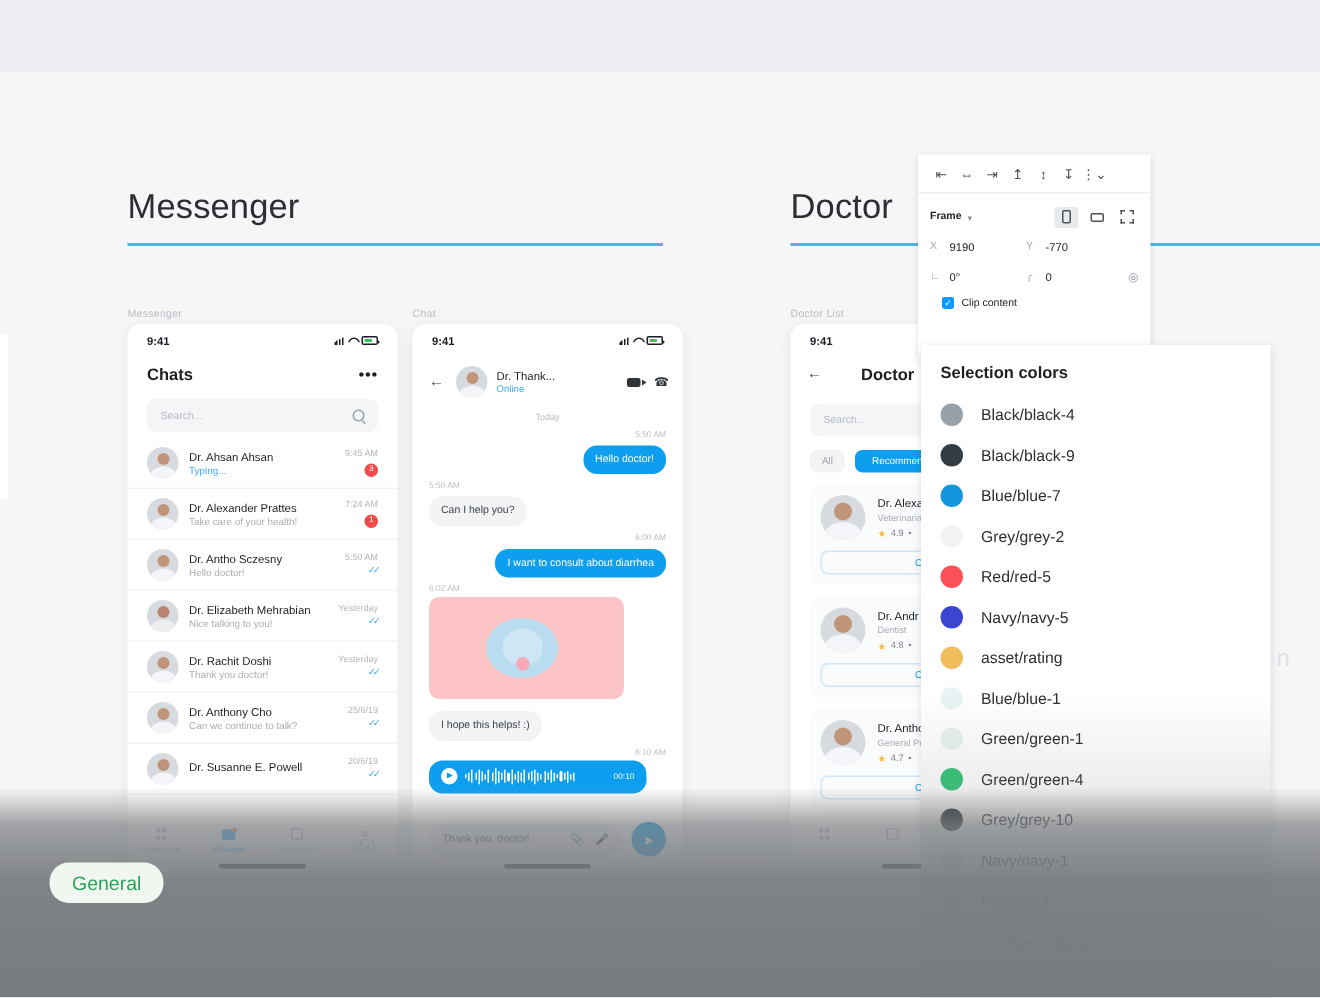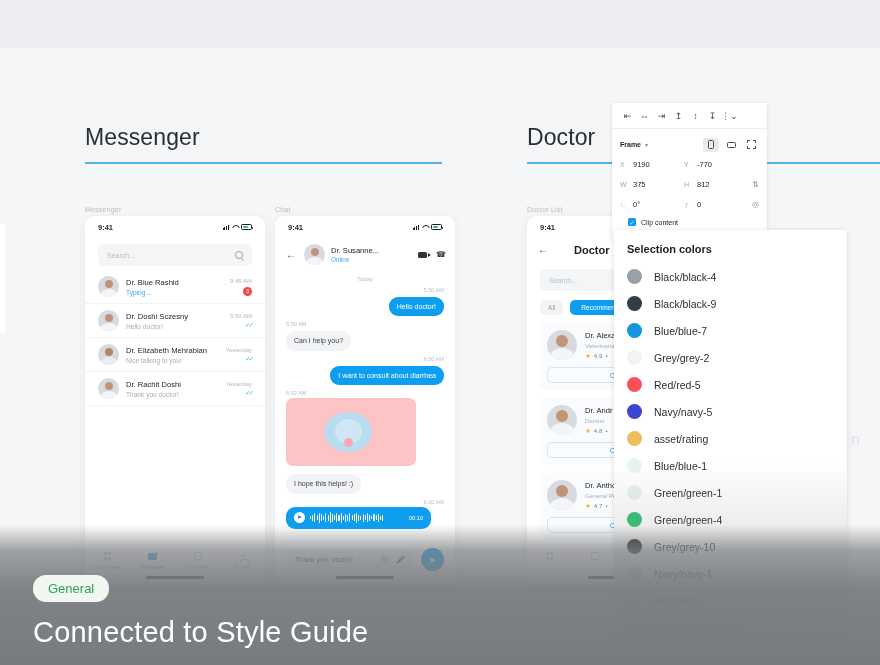--- a/index.html
+++ b/index.html
@@ -246,42 +246,57 @@
             <i></i>
             <i></i>
           </span>
         <span class="wifi"></span>
         <span class="batt">
             <span></span>
           </span>
       </span>
     </div>
 
+    <div class="p1-head">
+      <span class="h">Chats</span>
+      <span class="dots">•••</span>
+    </div>
 
     <div class="search">
       <span class="ph">Search...</span>
       <span class="mag"></span>
     </div>
 
     <div class="chatlist" id="p1-list">
         <div class="chatrow">
           <span class="av"></span>
           <span class="crtxt">
-            <div class="n">Dr. Blue Rashid</div>
+            <div class="n">Dr. Ahsan Ahsan</div>
             <div class="m typing">Typing...</div>
           </span>
           <span class="crmeta">
             <span class="t">9:45 AM</span>
             <span class="badge">3</span>
           </span>
         </div>
         <div class="chatrow">
           <span class="av"></span>
           <span class="crtxt">
-            <div class="n">Dr. Doshi Sczesny</div>
+            <div class="n">Dr. Alexander Prattes</div>
+            <div class="m">Take care of your health!</div>
+          </span>
+          <span class="crmeta">
+            <span class="t">7:24 AM</span>
+            <span class="badge">1</span>
+          </span>
+        </div>
+        <div class="chatrow">
+          <span class="av"></span>
+          <span class="crtxt">
+            <div class="n">Dr. Antho Sczesny</div>
             <div class="m">Hello doctor!</div>
           </span>
           <span class="crmeta">
             <span class="t">5:50 AM</span>
             <span class="ticks">✓✓</span>
           </span>
         </div>
         <div class="chatrow">
           <span class="av f"></span>
           <span class="crtxt">
@@ -294,20 +309,42 @@
           </span>
         </div>
         <div class="chatrow">
           <span class="av"></span>
           <span class="crtxt">
             <div class="n">Dr. Rachit Doshi</div>
             <div class="m">Thank you doctor!</div>
           </span>
           <span class="crmeta">
             <span class="t">Yesterday</span>
+            <span class="ticks">✓✓</span>
+          </span>
+        </div>
+        <div class="chatrow">
+          <span class="av"></span>
+          <span class="crtxt">
+            <div class="n">Dr. Anthony Cho</div>
+            <div class="m">Can we continue to talk?</div>
+          </span>
+          <span class="crmeta">
+            <span class="t">25/6/19</span>
+            <span class="ticks">✓✓</span>
+          </span>
+        </div>
+        <div class="chatrow">
+          <span class="av"></span>
+          <span class="crtxt">
+            <div class="n">Dr. Susanne E. Powell</div>
+            <div class="m"></div>
+          </span>
+          <span class="crmeta">
+            <span class="t">20/6/19</span>
             <span class="ticks">✓✓</span>
           </span>
         </div>
       </div>
 
     <div class="tabbar">
       <div class="tab">
         <div class="ti">
             <span class="grid4">
               <i></i>
@@ -355,21 +392,21 @@
         <span class="batt">
             <span></span>
           </span>
       </span>
     </div>
 
     <div class="chathead">
       <span class="backarrow">←</span>
       <span class="av"></span>
       <span class="who">
-        <div class="n">Dr. Susanne...</div>
+        <div class="n">Dr. Thank...</div>
         <div class="s">Online</div>
       </span>
       <span class="acts">
         <span class="vcam"></span>
         <span class="phone-ic">☎</span>
       </span>
     </div>
 
     <div class="daylabel">Today</div>
 
@@ -597,31 +634,20 @@
           <span class="k">X</span>
           <span>9190</span>
         </span>
         <span class="fcell">
           <span class="k">Y</span>
           <span>-770</span>
         </span>
       </div>
       <div class="frow">
         <span class="fcell">
-          <span class="k">W</span>
-          <span>375</span>
-        </span>
-        <span class="fcell">
-          <span class="k">H</span>
-          <span>812</span>
-        </span>
-        <span class="tail">⇅</span>
-      </div>
-      <div class="frow">
-        <span class="fcell">
           <span class="k">∟</span>
           <span>0°</span>
         </span>
         <span class="fcell">
           <span class="k">╭</span>
           <span>0</span>
         </span>
         <span class="tail">◎</span>
       </div>
       <div class="clip">
@@ -689,15 +715,14 @@
         <div class="swrow">
           <span class="sw" style="background: rgb(216, 217, 218);"></span>
           <span class="swn">background/paper</span>
         </div>
       </div>
   </div>
   <div id="selshade"></div>
 
   <div id="banner"></div>
   <div id="featurepill">General</div>
-  <div id="bannertitle">Connected to Style Guide</div>
 
 </div>
 
 </body></html>

